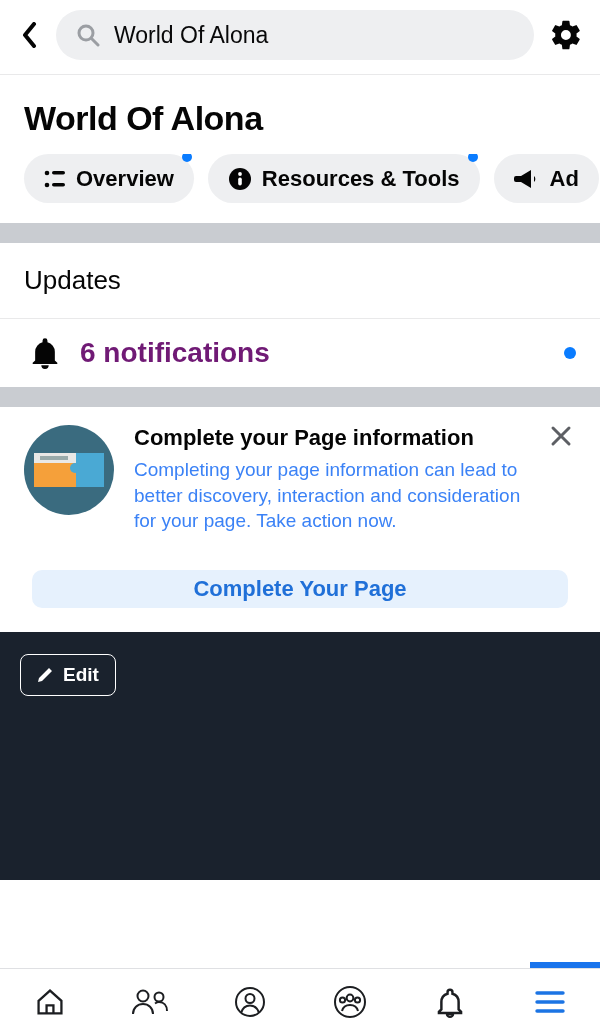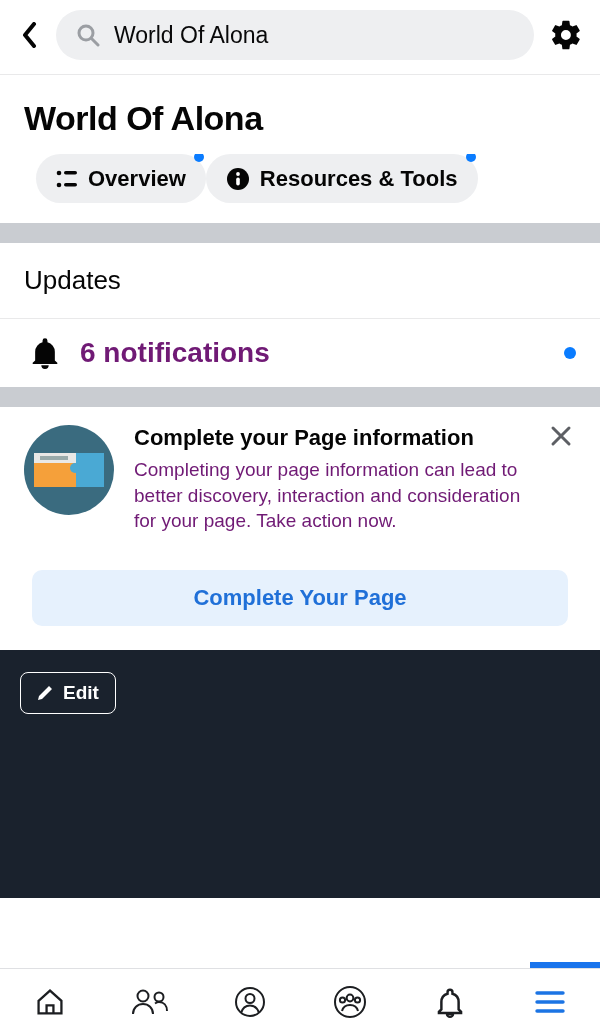--- a/index.html
+++ b/index.html
@@ -5,44 +5,44 @@
   *{box-sizing:border-box;margin:0;padding:0;font-family:-apple-system,BlinkMacSystemFont,"Segoe UI",Helvetica,Arial,sans-serif;-webkit-font-smoothing:antialiased}
   body{width:600px;height:1034px;overflow:hidden;background:#fff;position:relative}
   .header{display:flex;align-items:center;padding:10px 16px 14px;border-bottom:1px solid #e9e9ea;gap:14px}
   .back{width:26px;display:flex;align-items:center;justify-content:center}
   .search{flex:1;background:#eeeff1;border-radius:50px;height:50px;display:flex;align-items:center;padding:0 20px;gap:14px}
   .search-icon{color:#9b9ea3}
   .search-text{font-size:23px;color:#080809;font-weight:400}
   .gear{width:36px;display:flex;align-items:center;justify-content:center}
   .title-wrap{padding:24px 24px 16px}
   .title{font-size:34px;font-weight:800;letter-spacing:-.5px;color:#050505}
-  .tabs{display:flex;padding:0 36px 20px;overflow:hidden}
+  .tabs{display:flex;gap:14px;padding:0 24px 20px;overflow:hidden}
   .tab{background:#eeeff1;border-radius:26px;height:49px;display:flex;align-items:center;padding:0 20px;gap:10px;position:relative;flex-shrink:0}
   .tab-label{font-size:22px;font-weight:600;color:#050505;white-space:nowrap}
   .dot{position:absolute;top:-2px;right:2px;width:10px;height:10px;border-radius:50%;background:#0a7cff}
   .gap{height:20px;background:#c9ccd1}
   .section-h{padding:22px 24px 22px}
   .section-title{font-size:26px;font-weight:400;color:#050505}
   .row{display:flex;align-items:center;padding:18px 24px 18px 30px;border-top:1px solid #e9e9ea;gap:20px}
   .row-text{font-size:28px;font-weight:700;color:#701a75;flex:1}
   .blue-dot{width:12px;height:12px;border-radius:50%;background:#0a7cff}
   .card{padding:18px 24px 22px}
   .card-top{display:flex;gap:20px;align-items:flex-start}
   .card-icon{width:90px;height:90px;border-radius:50%;background:#3a6b7f;flex-shrink:0;position:relative;overflow:hidden}
   
   .piece1{position:absolute;left:10px;top:38px;width:52px;height:24px;background:#f5a03a}
   .piece2{position:absolute;left:10px;top:28px;width:52px;height:10px;background:#e9e8e6}
   .piece2:before{content:"";position:absolute;left:6px;top:3px;width:28px;height:4px;background:#9aa}
   .piece3{position:absolute;right:10px;top:28px;width:28px;height:34px;background:#4aa9d4}
   .piece3:before{content:"";position:absolute;left:-6px;top:10px;width:10px;height:10px;border-radius:50%;background:#4aa9d4}
   .card-body{flex:1}
   .card-title{font-size:22px;font-weight:700;color:#050505;margin-bottom:6px}
-  .card-desc{font-size:19px;line-height:1.35;color:#701a75}
+  .card-desc{font-size:19px;line-height:1.35;color:#3b82f6}
   .close{width:26px;height:26px;flex-shrink:0;color:#5d5f64}
-  .cta{margin:14px 32px 24px;background:#e6f1fd;border-radius:10px;height:56px;display:flex;align-items:center;justify-content:center}
+  .cta{margin:14px 32px 24px;background:#e6f1fd;border-radius:10px;height:38px;display:flex;align-items:center;justify-content:center}
   .cta-label{font-size:22px;font-weight:700;color:#2070d8}
   .cover{background:#1a222d;height:248px;position:relative}
   .edit{position:absolute;left:20px;top:22px;border:1.5px solid #fff;border-radius:8px;padding:9px 16px;display:flex;align-items:center;gap:9px}
   .edit-label{color:#fff;font-size:19px;font-weight:700}
   .bottom-nav{position:absolute;left:0;right:0;bottom:0;height:66px;background:#fff;border-top:1px solid #dfe0e3;display:flex}
   .nav-btn{flex:1;display:flex;align-items:center;justify-content:center;color:#1c1e21}
   .nav-btn.active{color:#1b74e4}
   .accent{position:absolute;right:0;bottom:66px;height:6px;width:70px;background:#1974ec}
   svg{display:block}
 </style>
@@ -85,20 +85,26 @@
     <span class="dot"></span>
   </div>
   <div class="tab">
     <svg width="24" height="24" viewBox="0 0 24 24">
         <circle cx="12" cy="12" r="11" fill="#050505"></circle>
         <circle cx="12" cy="7" r="1.9" fill="#fff"></circle>
         <rect x="10.2" y="10.5" width="3.6" height="8" rx="1.8" fill="#fff"></rect>
       </svg>
     <span class="tab-label">Resources &amp; Tools</span>
     <span class="dot"></span>
+  </div>
+  <div class="tab">
+    <svg width="26" height="22" viewBox="0 0 26 22">
+        <path fill="#050505" d="M2 8h5l10-6v18L7 14H2a2 2 0 0 1-2-2v-2a2 2 0 0 1 2-2Zm18 0a4 4 0 0 1 0 6Z"></path>
+      </svg>
+    <span class="tab-label">Ad</span>
   </div>
 </div>
 
 <div class="gap"></div>
 
 <div class="section-h">
   <div class="section-title">Updates</div>
 </div>
 <div class="row">
   <svg width="30" height="32" viewBox="0 0 24 26">

